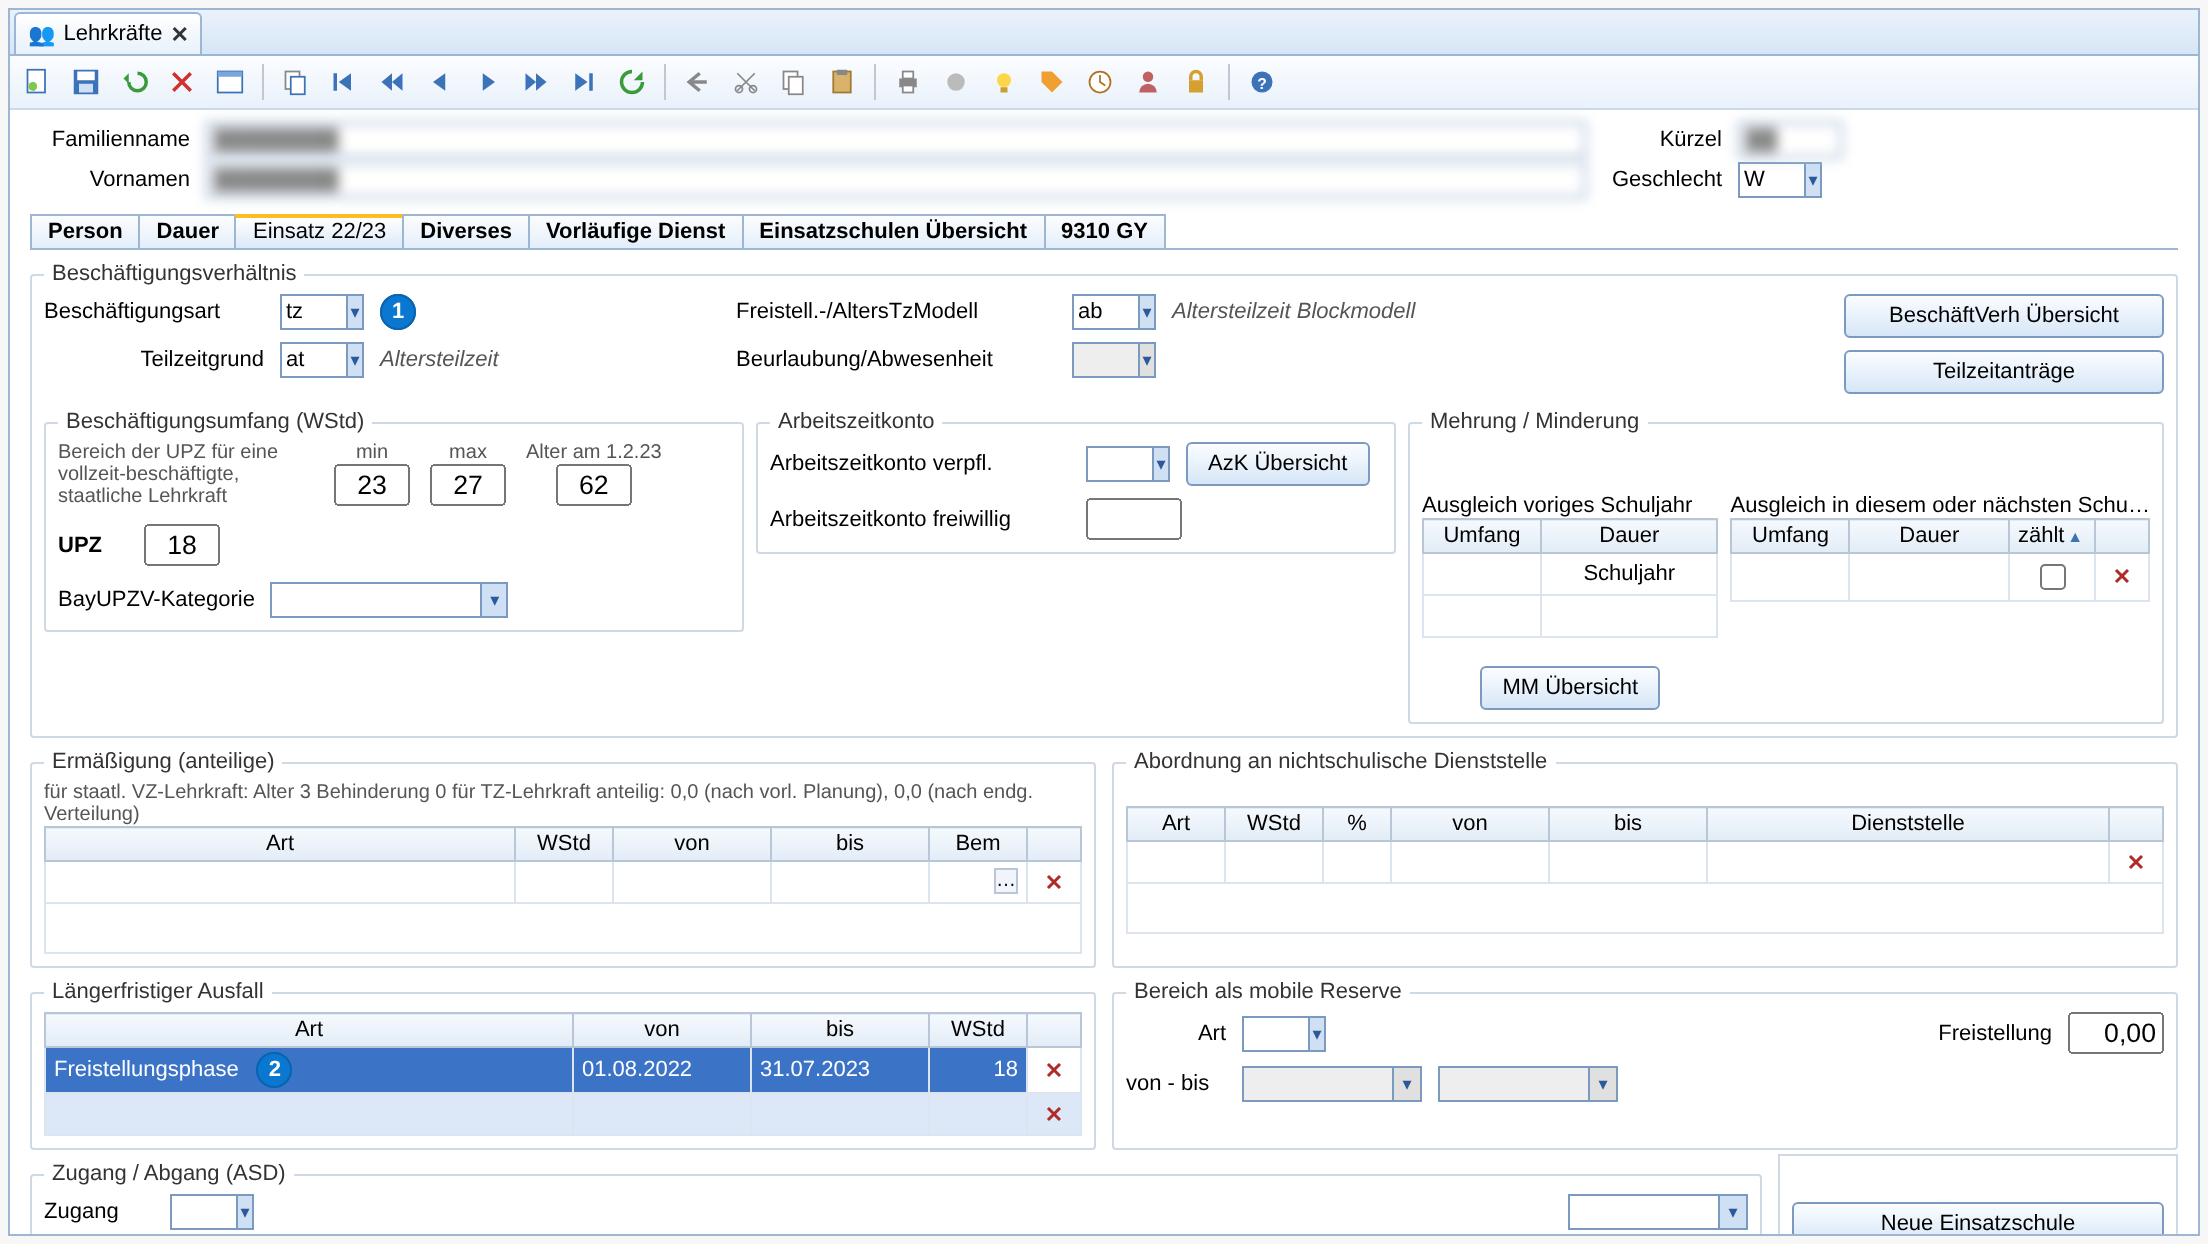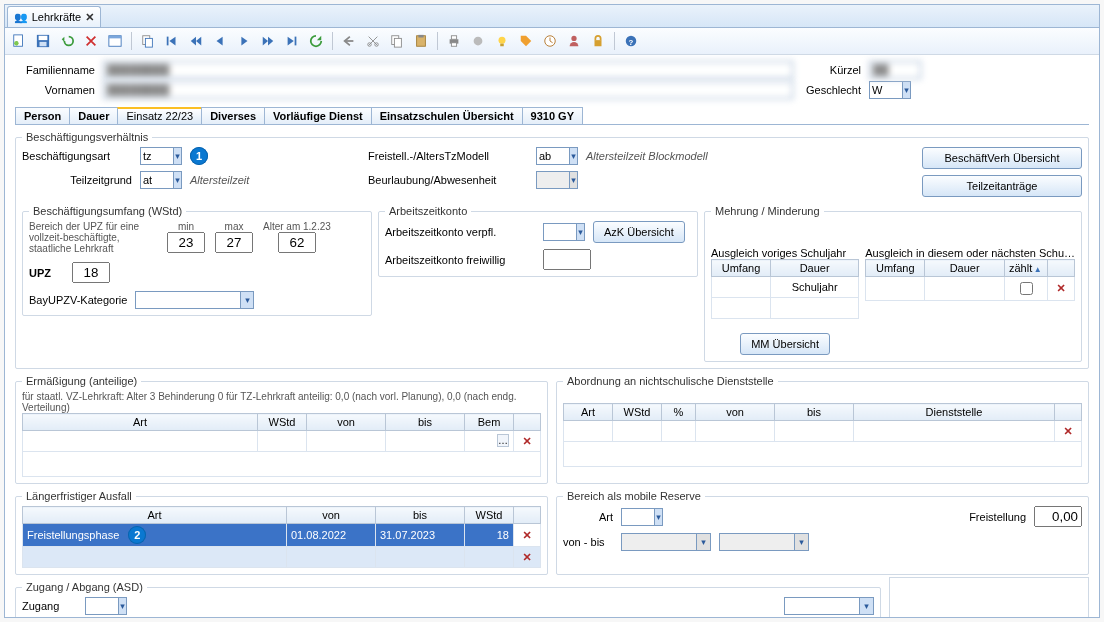--- a/index.html
+++ b/index.html
@@ -660,17 +660,18 @@
           <span class="marker">3</span>
           <span style="flex:1"></span>
           <span class="combo w90">
             <input style="width: 70px;" value="01.08.2022">
             <span class="arrow">▾</span>
           </span>
         </div>
       </fieldset>
 
       <div style="border:1px solid #cfd9e5; padding:6px; display:flex; flex-direction:column; gap:6px; justify-content:center;">
+        <button class="btn">Neue Einsatzschule</button>
       </div>
     </div>
 
   </div>
 </div>
 
 </body></html>

